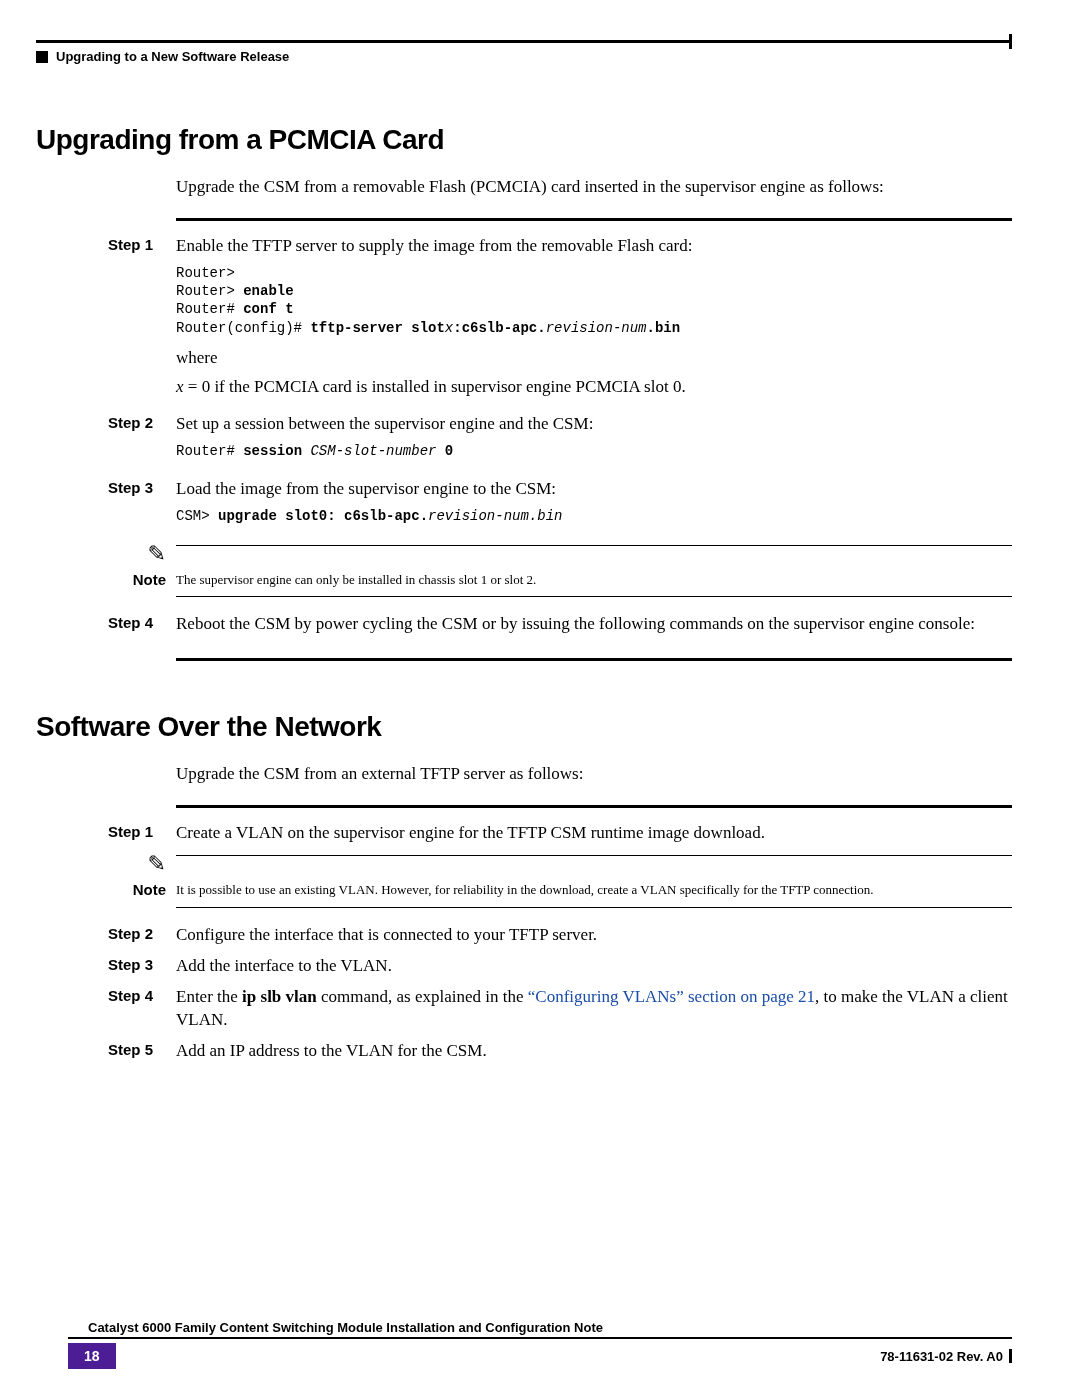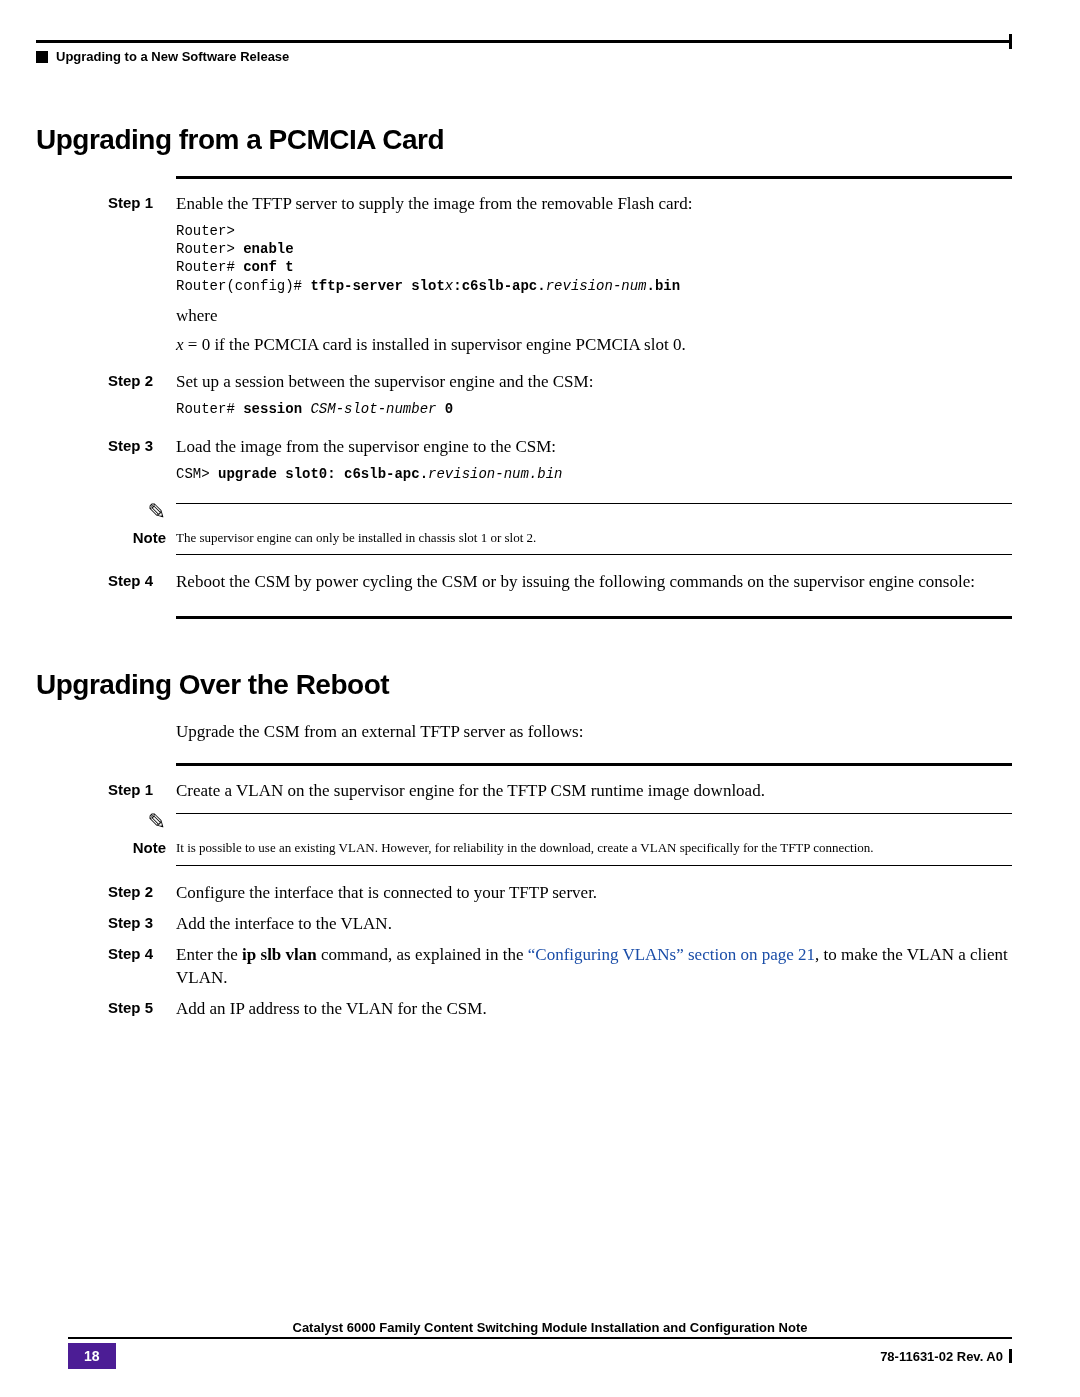--- a/index.html
+++ b/index.html
@@ -190,20 +190,21 @@
 <body>
 
 <div class="page">
   <div class="top-rule"></div>
   <div class="running-head">
     <span class="sq"></span>
     <span>Upgrading to a New Software Release</span>
   </div>
 
   <h2>Upgrading from a PCMCIA Card</h2>
+  <p class="intro">Upgrade the CSM from a removable Flash (PCMCIA) card inserted in the supervisor engine as follows:</p>
 
   <div class="section-rule top"></div>
 
   <div class="steps">
 
     <div class="step-row">
       <div class="step-label">Step 1</div>
       <div class="step-body">
         <div>Enable the TFTP server to supply the image from the removable Flash card:</div>
         <div class="code"><span>Router&gt;</span>
@@ -254,21 +255,21 @@
       <div class="step-label">Step 4</div>
       <div class="step-body">
         <div>Reboot the CSM by power cycling the CSM or by issuing the following commands on the supervisor engine console:</div>
       </div>
     </div>
 
   </div>
 
   <div class="section-rule"></div>
 
-  <h2>Upgrading Over the Reboot</h2>
+  <h2>Software Over the Network</h2>
   <p class="intro">Upgrade the CSM from an external TFTP server as follows:</p>
 
   <div class="section-rule top"></div>
 
   <div class="steps">
 
     <div class="step-row">
       <div class="step-label">Step 1</div>
       <div class="step-body">Create a VLAN on the supervisor engine for the TFTP CSM runtime image download.</div>
     </div>
@@ -312,21 +313,21 @@
     <div class="step-row">
       <div class="step-label">Step 5</div>
       <div class="step-body">Add an IP address to the VLAN for the CSM.</div>
     </div>
 
   </div>
 </div>
 
 <div class="footer">
   <div style="text-align:center">
-    <span class="footer-title" style="position:static;display:block;text-align:center;margin-bottom:2px;">Catalyst 6000 Family Content Switching Module Installation and Configuration Note</span>
+    <span class="footer-title" style="position:static;display:block;margin-bottom:2px;">Catalyst 6000 Family Content Switching Module Installation and Configuration Note</span>
   </div>
   <div class="footer-rule"></div>
   <div class="footer-inner">
     <span class="page-num">18</span>
     <span style="flex:1"></span>
     <span class="footer-rev">78-11631-02 Rev. A0</span>
     <span class="footer-rev-bar"></span>
   </div>
 </div>
 

